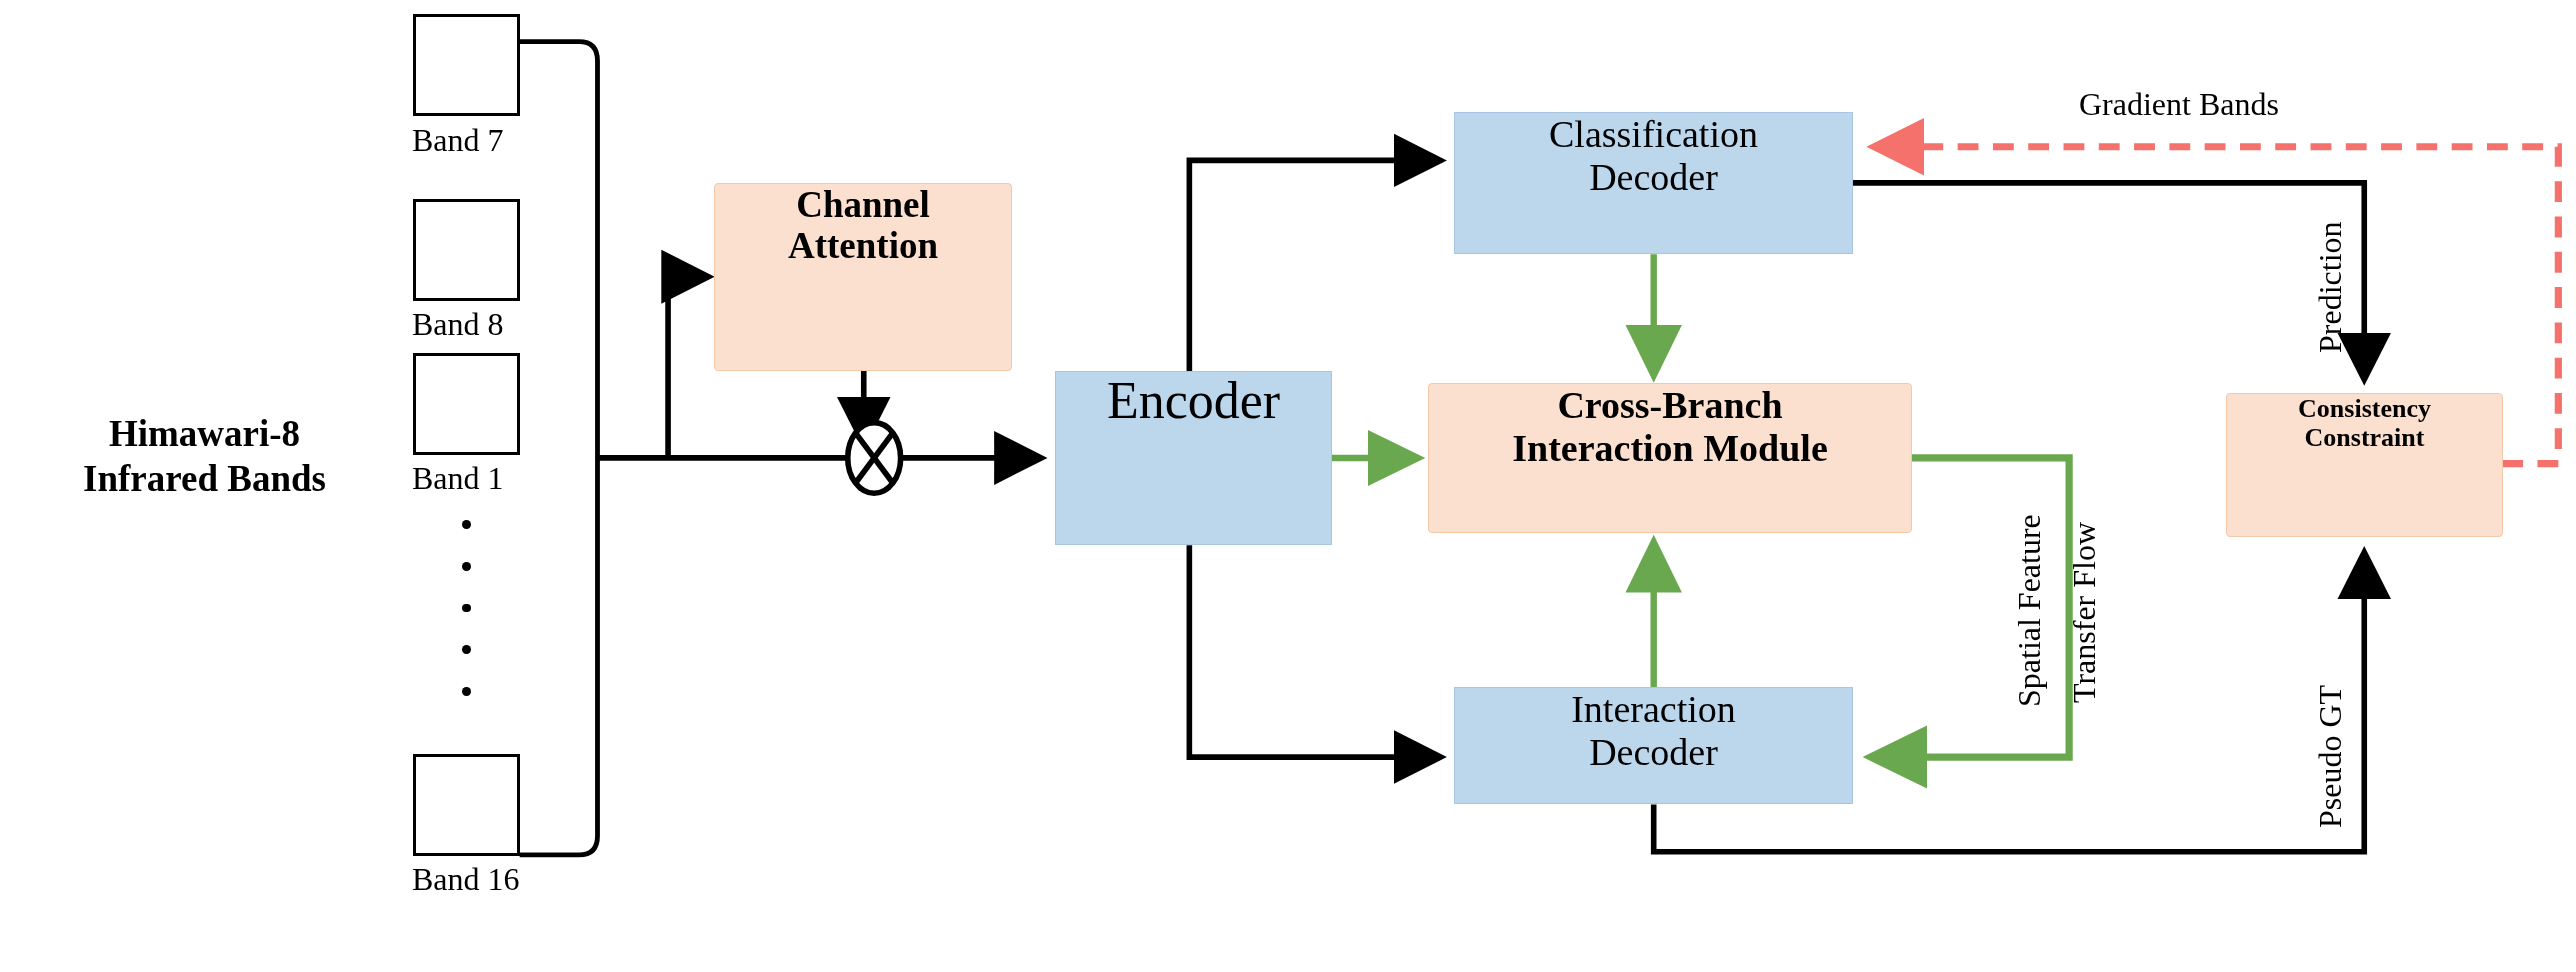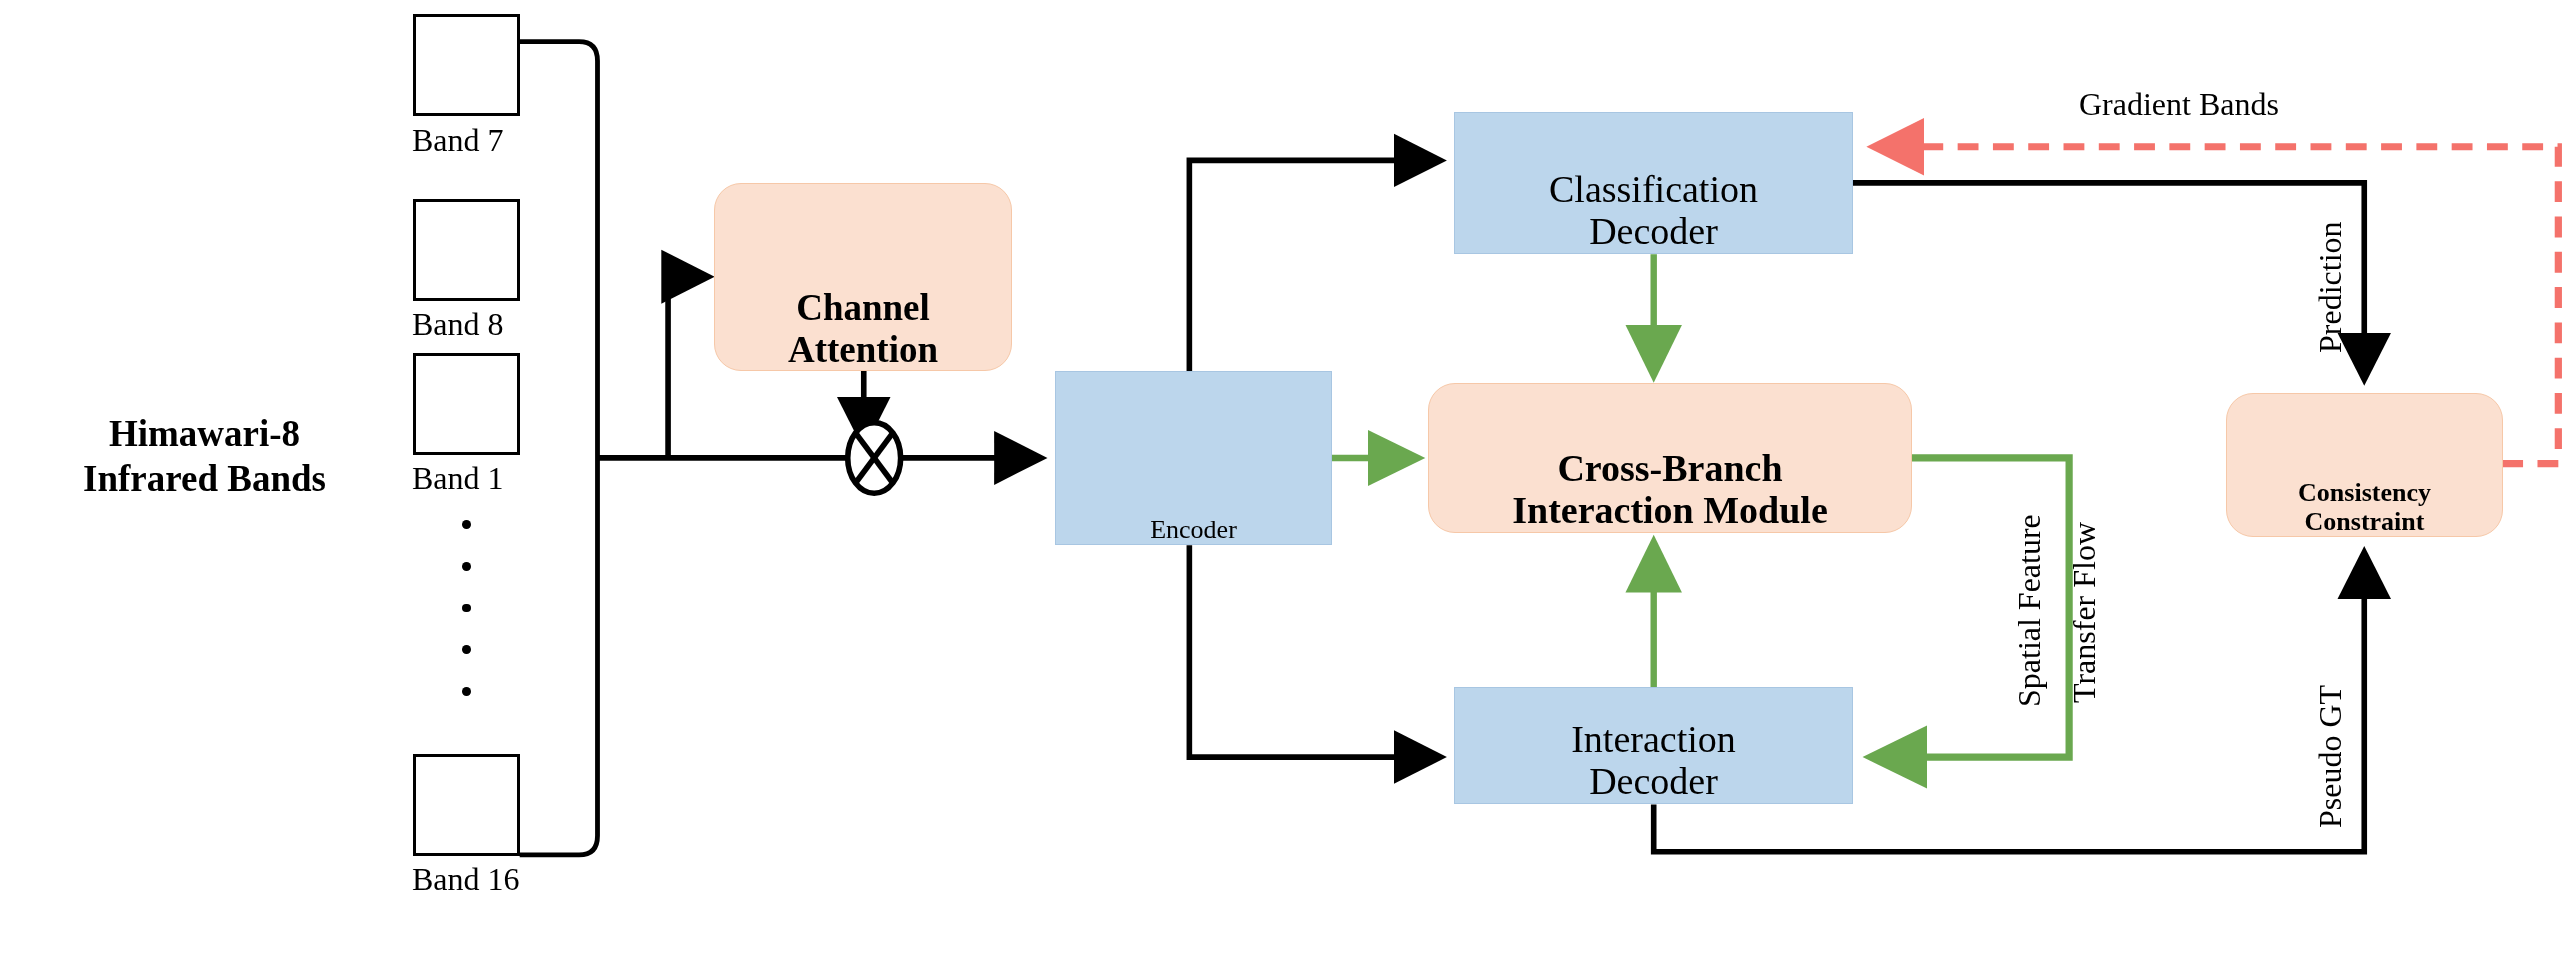--- a/index.html
+++ b/index.html
@@ -1,24 +1,24 @@
 <!DOCTYPE html>
 <html style="font-size:13px"><head>
 <meta charset="utf-8">
 <style>
   html,body{margin:0;padding:0;background:#ffffff;}
   body{width:2576px;height:972px;overflow:hidden;font-family:"Liberation Serif",serif;}
   #stage{position:relative;width:2576px;height:972px;background:#fff;}
   svg.layer{position:absolute;left:0;top:0;width:2576px;height:972px;}
 
-  .node{position:absolute;box-sizing:border-box;display:flex;align-items:flex-end;
+  .node{position:absolute;box-sizing:border-box;display:flex;align-items:flex-start;
         justify-content:center;text-align:center;line-height:1.12;}
   .blue{background:#bcd6ec;border:1.6px solid #a8c6e2;font-family:"Liberation Serif",serif;
         font-weight:400;color:#000;}
-  .peach{background:#fbe0d0;border:1.6px solid #f6c8a8;border-radius:27px;
+  .peach{background:#fbe0d0;border:1.6px solid #f6c8a8;border-radius:4px;
          font-family:"Liberation Serif",serif;font-weight:700;color:#000;}
   .bandbox{position:absolute;box-sizing:border-box;border:3.2px solid #000;background:#fff;}
   .bandlabel{position:absolute;font-size:32px;color:#000;white-space:nowrap;
              font-family:"Liberation Serif",serif;}
   .hdr{position:absolute;font-weight:700;font-size:37px;color:#000;text-align:center;
        line-height:1.22;font-family:"Liberation Serif",serif;}
   .flowlabel{position:absolute;font-size:32px;color:#000;white-space:nowrap;
              font-family:"Liberation Serif",serif;}
   .vlabel{position:absolute;font-size:32px;color:#000;white-space:nowrap;
           font-family:"Liberation Serif",serif;
@@ -106,21 +106,21 @@
     </g>
   </svg>
 
   <div class="node peach" style="left:714px;top:183px;width:298px;height:188px;font-size:37px;">
     <div>
       <div>Channel</div>
       <div>Attention</div>
     </div>
   </div>
 
-  <div class="node blue" style="left:1055px;top:371px;width:277px;height:174px;font-size:26px;">
+  <div class="node blue" style="left:1055px;top:371px;width:277px;height:174px;font-size:52px;">
     <div>Encoder</div>
   </div>
 
   <div class="node blue" style="left:1454px;top:112px;width:399px;height:142px;font-size:38px;">
     <div>
       <div>Classification</div>
       <div>Decoder</div>
     </div>
   </div>
 

